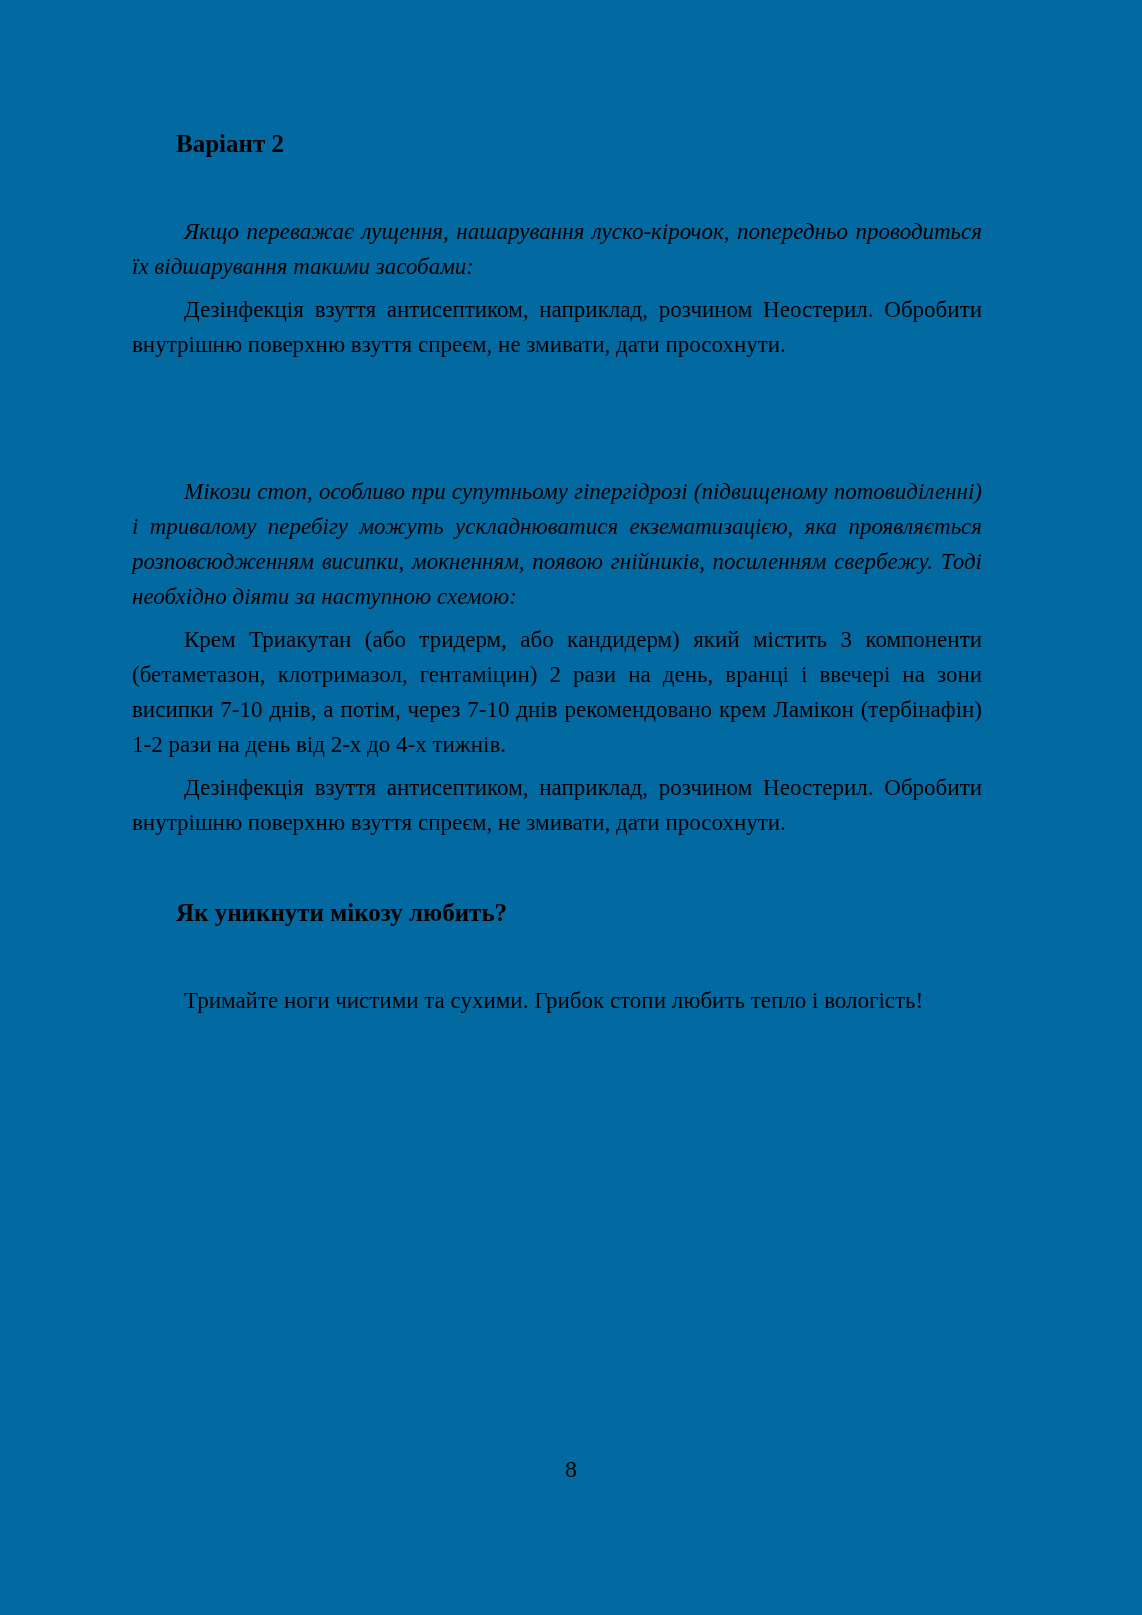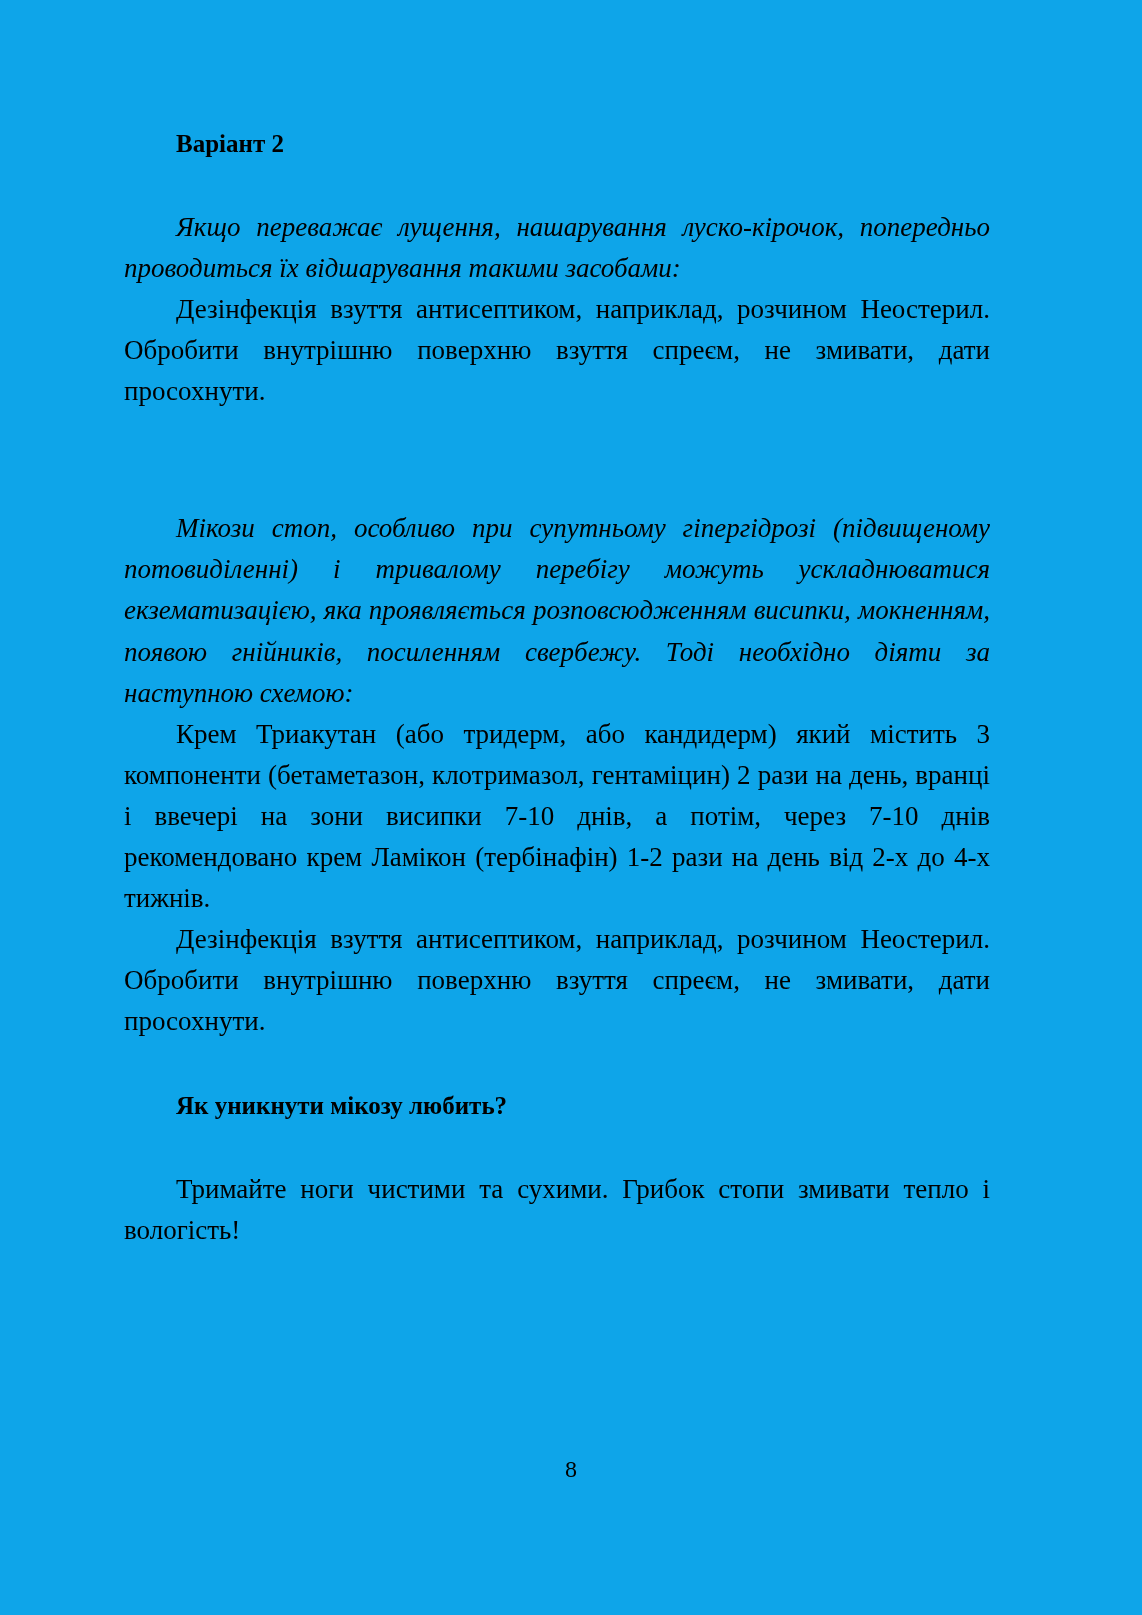--- a/index.html
+++ b/index.html
@@ -5,45 +5,45 @@
   html, body {
     margin: 0;
     padding: 0;
     background: #ffffff;
   }
   .page {
     position: relative;
     width: 1142px;
     height: 1615px;
     margin: 0 auto;
-    background: #0ea5e9;
+    background: #0369a1;
     box-sizing: border-box;
     font-family: "Liberation Serif", serif;
     color: #000000;
   }
   .content {
     position: absolute;
     left: 124px;
     top: 128px;
     width: 866px;
   }
   .heading {
     font-weight: bold;
     font-size: 25px;
     line-height: 1.25;
     margin: 0 0 0 0;
     padding-left: 52px;
     text-align: left;
   }
   .para {
-    font-size: 27px;
+    font-size: 23px;
     line-height: 1.52;
     text-align: justify;
     text-justify: inter-word;
-    margin: 0;
+    margin: 8px;
     text-indent: 52px;
   }
   .para.italic {
     font-style: italic;
   }
   .gap-lg { height: 48px; }
   .page-number {
     position: absolute;
     left: 0;
     right: 0;
@@ -80,19 +80,19 @@
     <div class="para">Крем Триакутан (або тридерм, або кандидерм) який містить 3 компоненти (бетаметазон, клотримазол, гентаміцин) 2 рази на день, вранці і ввечері на зони висипки 7-10 днів, а потім, через 7-10 днів рекомендовано крем Ламікон (тербінафін) 1-2 рази на день від 2-х до 4-х тижнів.</div>
 
     <div class="para">Дезінфекція взуття антисептиком, наприклад, розчином Неостерил. Обробити внутрішню поверхню взуття спреєм, не змивати, дати просохнути.</div>
 
     <div class="gap-lg"></div>
 
     <div class="heading">Як уникнути мікозу любить?</div>
 
     <div class="gap-lg"></div>
 
-    <div class="para">Тримайте ноги чистими та сухими. Грибок стопи змивати тепло і вологість!</div>
+    <div class="para">Тримайте ноги чистими та сухими. Грибок стопи любить тепло і вологість!</div>
 
   </div>
 
   <div class="page-number">8</div>
 
 </div>
 
 </body></html>

